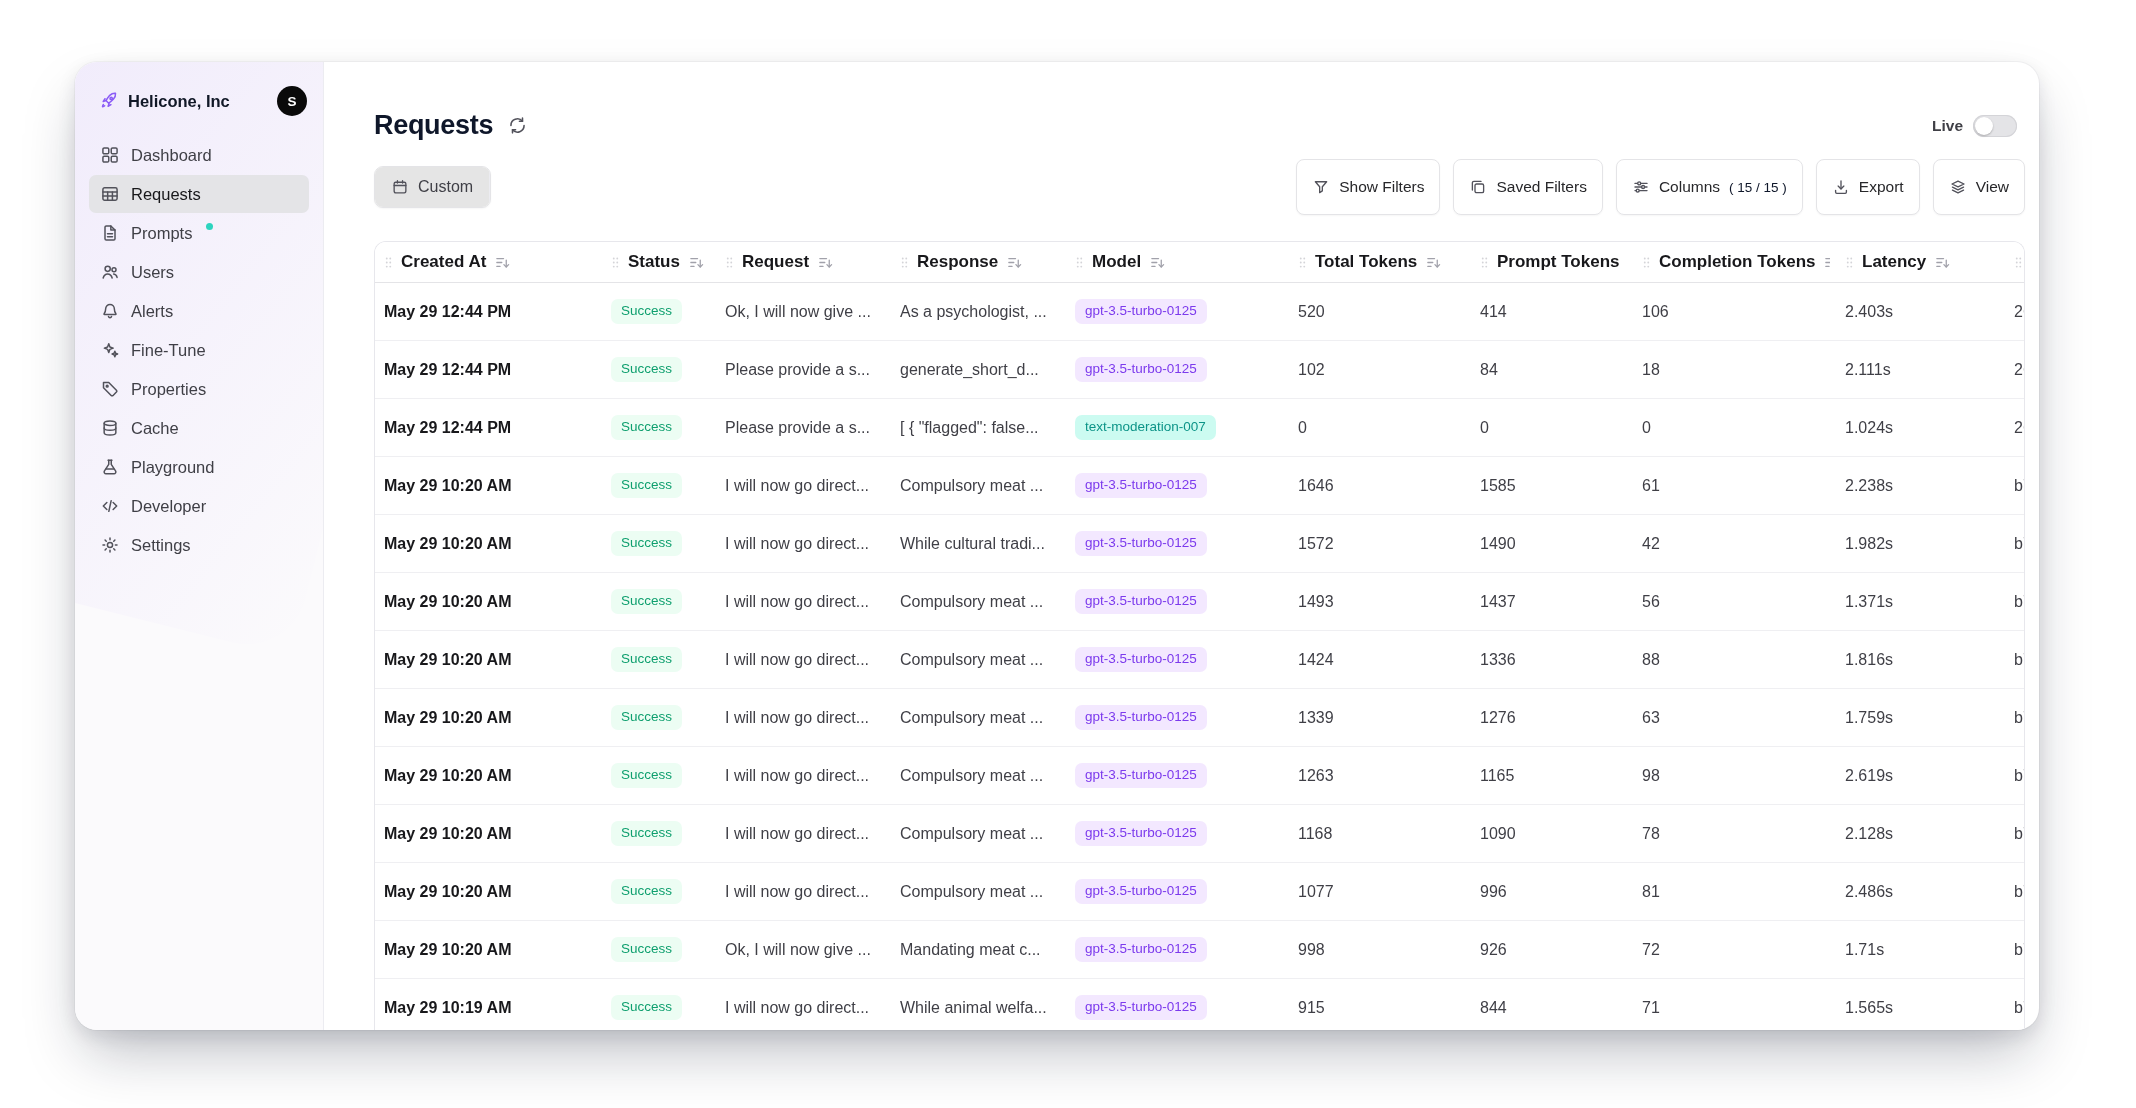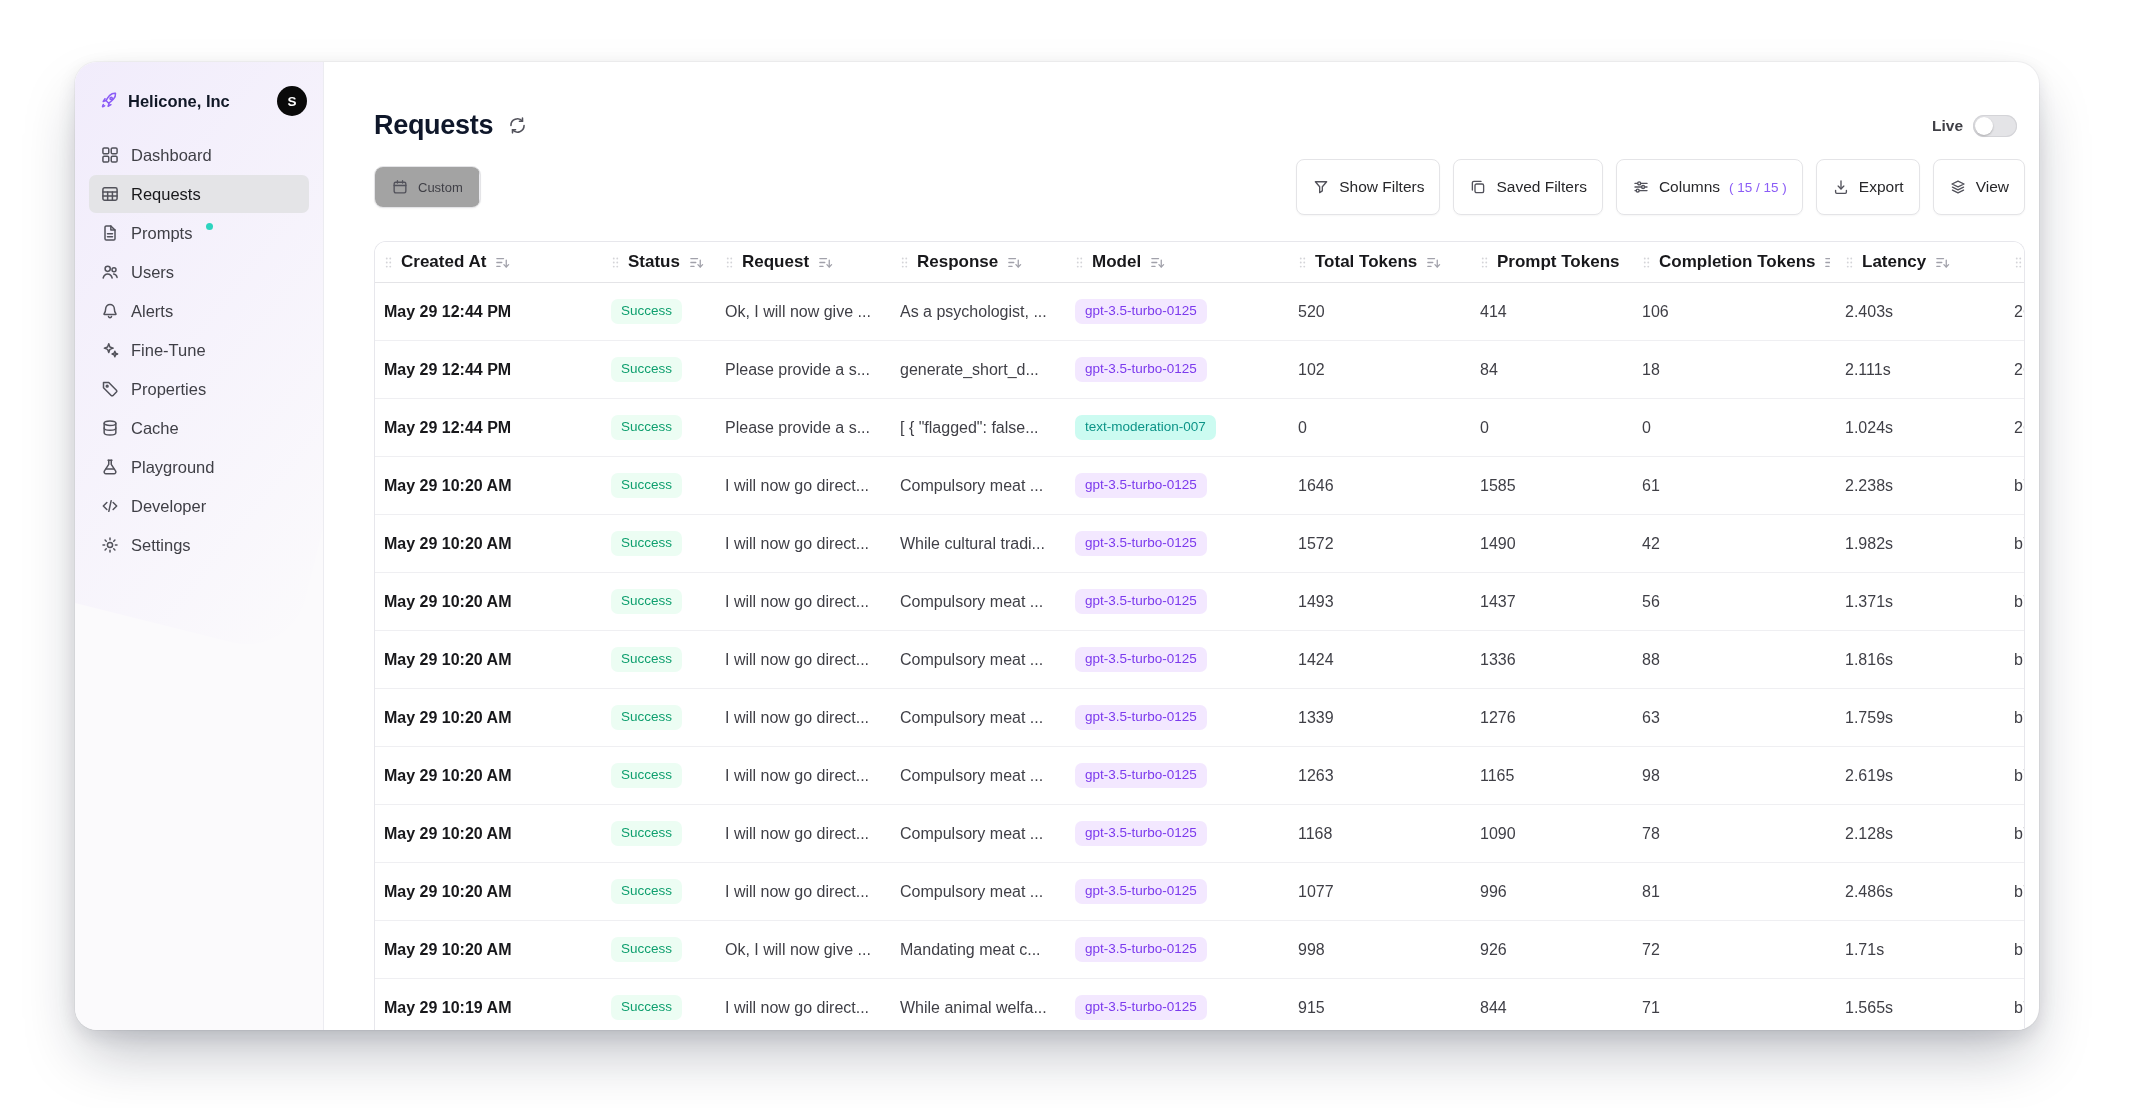--- a/index.html
+++ b/index.html
@@ -44,32 +44,32 @@
   .live-label{font-size:15.5px;color:#3f3f46;font-weight:700;}
   .toggle{width:44px;height:22px;border-radius:999px;background:#e4e4e7;position:relative;display:inline-block;
     cursor:pointer;box-shadow:inset 0 0 0 1px #d4d4d8;flex:none;}
   .knob{position:absolute;top:2px;left:2px;width:18px;height:18px;border-radius:50%;background:#fff;
     box-shadow:0 1px 2px rgba(0,0,0,0.25);}
   
   .filter-row{margin-top:18px;display:flex;align-items:center;}
   .range-group{display:flex;align-items:stretch;height:40px;border:1px solid #e4e4e7;border-radius:9px;
     background:#fff;box-shadow:0 1px 2px rgba(0,0,0,0.04);overflow:hidden;}
   .custom-btn{display:flex;align-items:center;gap:9px;padding:0 16px;border:none;border-right:1px solid #ececf1;
-    background:#a3a3a3;font-family:inherit;font-size:13px;font-weight:500;color:#3f3f46;cursor:pointer;}
+    background:#e5e5e5;font-family:inherit;font-size:16px;font-weight:500;color:#3f3f46;cursor:pointer;}
   .custom-btn .icon{color:#52525b;}
   .range-options{display:flex;align-items:center;padding:0 5px;gap:2px;}
   .range-btn{border:none;background:none;font-family:inherit;font-size:15px;font-weight:500;color:#3f3f46;
     padding:7px 12px;border-radius:7px;cursor:pointer;line-height:1;}
   .range-btn.selected{background:#dbeafe;color:#1d4ed8;font-weight:600;}
   .action-buttons{margin-left:auto;display:flex;gap:13px;}
   .btn{display:flex;align-items:center;gap:9px;height:56px;padding:0 15px;border:1px solid #e4e4e7;border-radius:8px;
     background:#fff;font-family:inherit;font-size:15.5px;font-weight:500;color:#27272a;cursor:pointer;
     box-shadow:0 1px 2px rgba(0,0,0,0.04);white-space:nowrap;}
   .btn .icon{color:#52525b;}
-  .btn .count{font-size:13.5px;color:#8b5cf6;font-weight:400;}
+  .btn .count{font-size:13.5px;color:#0f172a;font-weight:400;}
   
   .table-wrap{margin-top:26px;border:1px solid #e7e7ec;border-bottom:none;border-radius:12px 12px 0 0;
     overflow:hidden;flex:1;background:#fff;}
   table{width:100%;border-collapse:collapse;table-layout:fixed;}
   th{height:40px;border-bottom:1px solid #e4e4e7;padding:0 6px;text-align:left;background:#fff;cursor:pointer;}
   .th-inner{display:flex;align-items:center;gap:5px;overflow:hidden;}
   .icon.grip{width:15px;height:15px;color:#d4d4d8;}
   .th-label{font-size:17px;font-weight:700;color:#18181b;white-space:nowrap;}
   .icon.sort{width:17px;height:17px;color:#a1a1aa;margin-left:3px;}
   td{height:57px;border-bottom:1px solid #efeff2;padding:0 9px;font-size:16px;color:#3f3f46;

